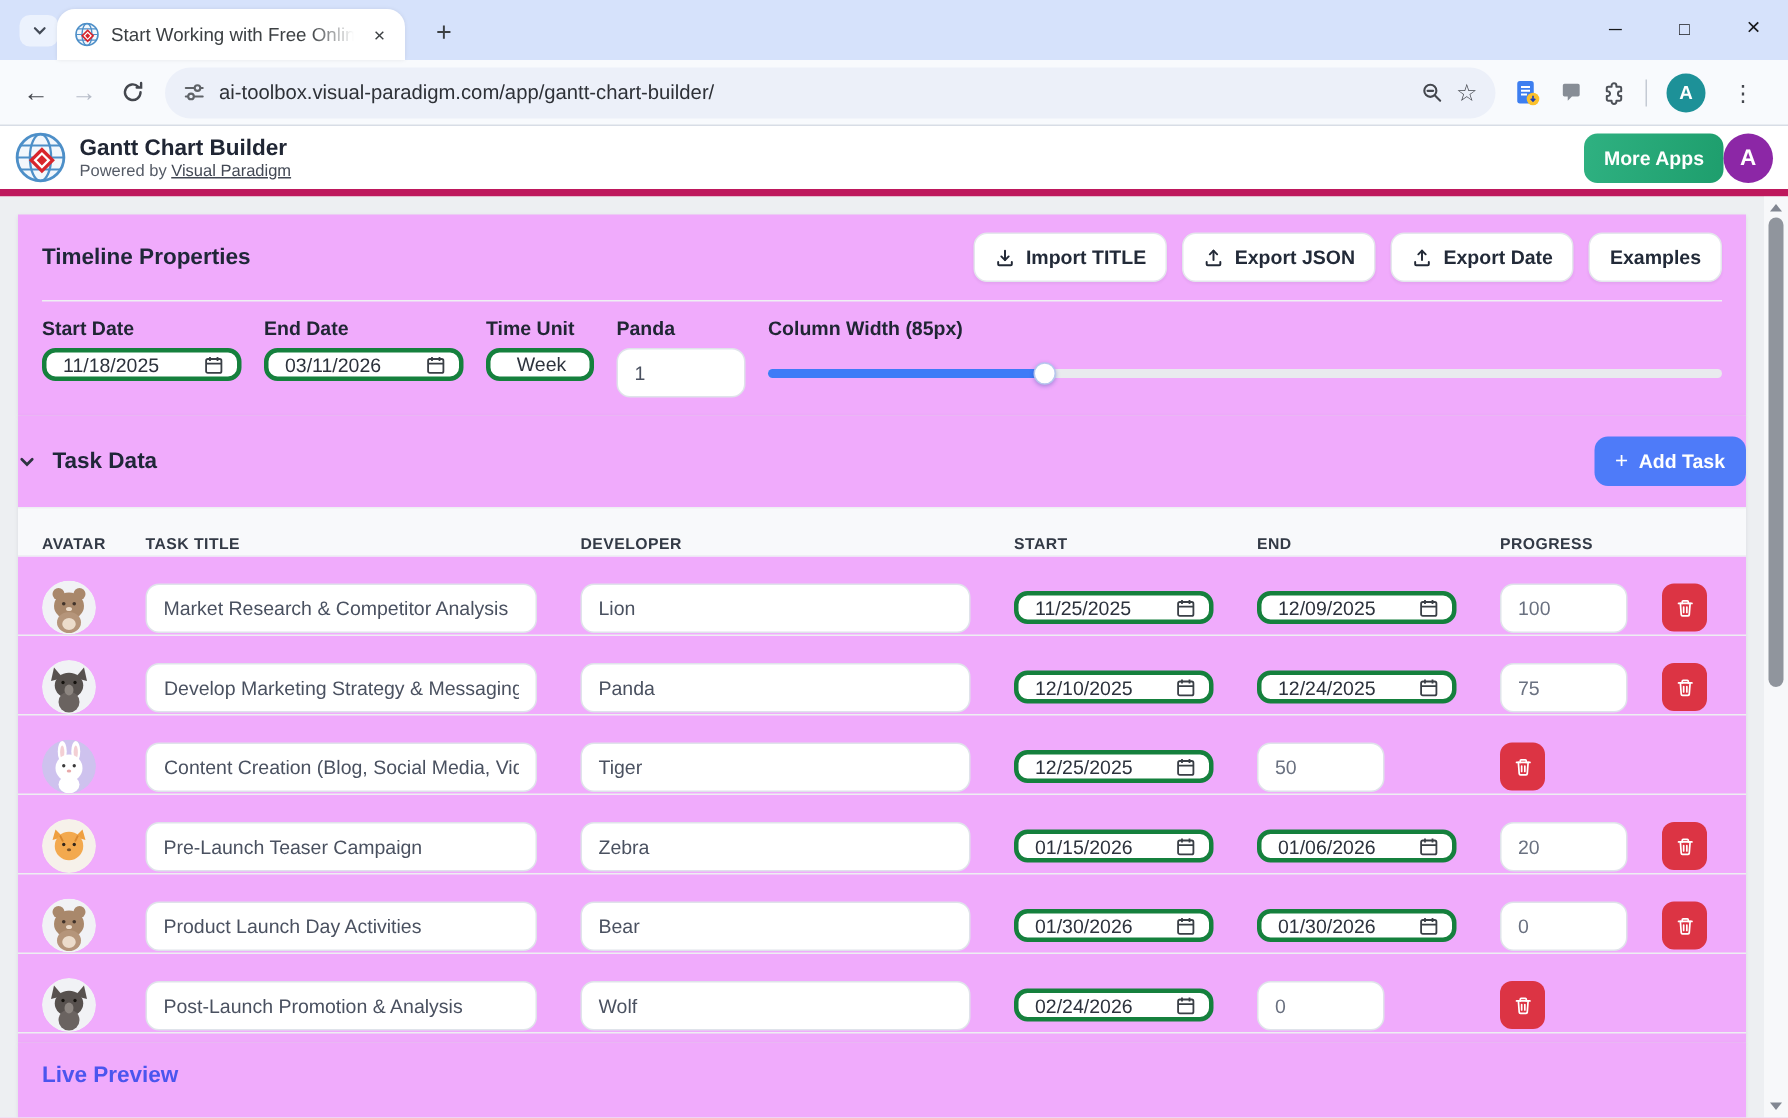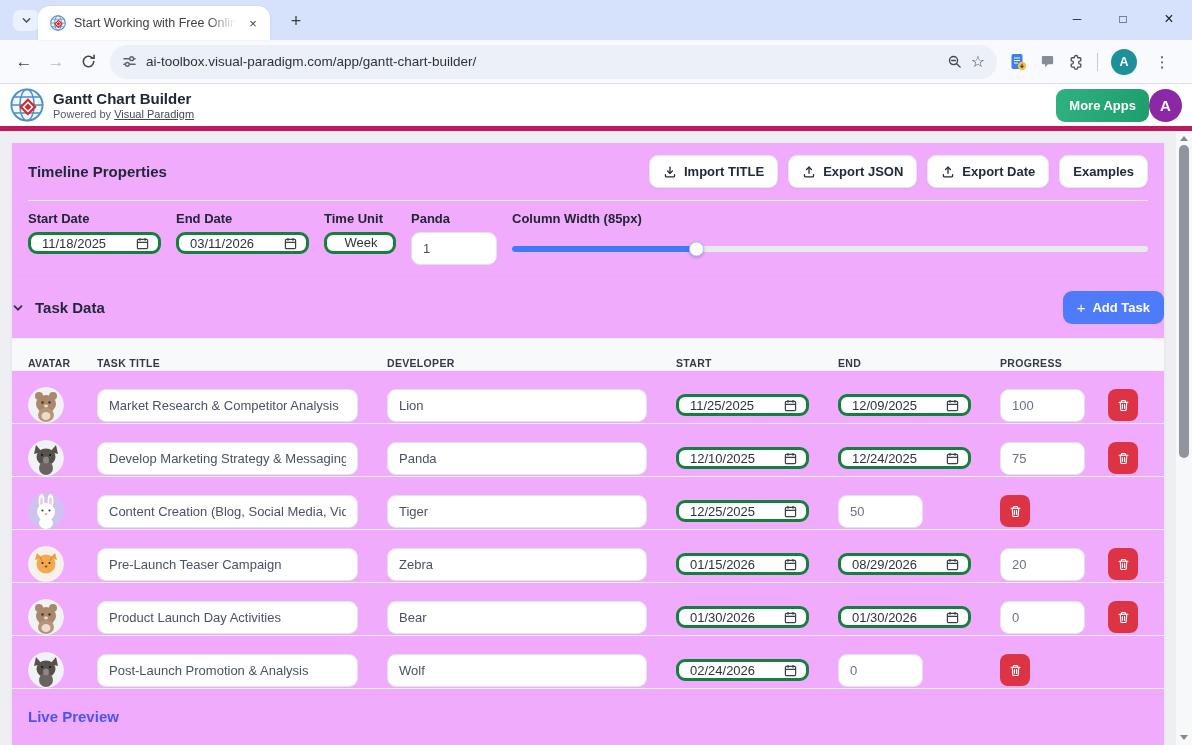--- a/index.html
+++ b/index.html
@@ -491,21 +491,21 @@
             <div class="input-box w-date">
               <span>01/15/2026</span>
               <svg viewBox="0 0 14 14" width="13" height="13" fill="none" stroke="#3a3f46" stroke-width="1.3">
                 <rect x="1.5" y="2.5" width="11" height="10" rx="1.2"></rect>
                 <path d="M4.3 1v3M9.7 1v3M1.5 5.8h11"></path>
               </svg>
             </div>
           </span>
       <span>
             <div class="input-box w-date">
-              <span>08/29/2026</span>
+              <span>01/06/2026</span>
               <svg viewBox="0 0 14 14" width="13" height="13" fill="none" stroke="#3a3f46" stroke-width="1.3">
                 <rect x="1.5" y="2.5" width="11" height="10" rx="1.2"></rect>
                 <path d="M4.3 1v3M9.7 1v3M1.5 5.8h11"></path>
               </svg>
             </div>
           </span>
       <span><input class="text-input w-progress" value="20" style=""></span>
       <span>
             <button class="btn-delete">
               <svg viewBox="0 0 16 16" width="13" height="13" fill="none" stroke="#fff" stroke-width="1.4" stroke-linecap="round">

